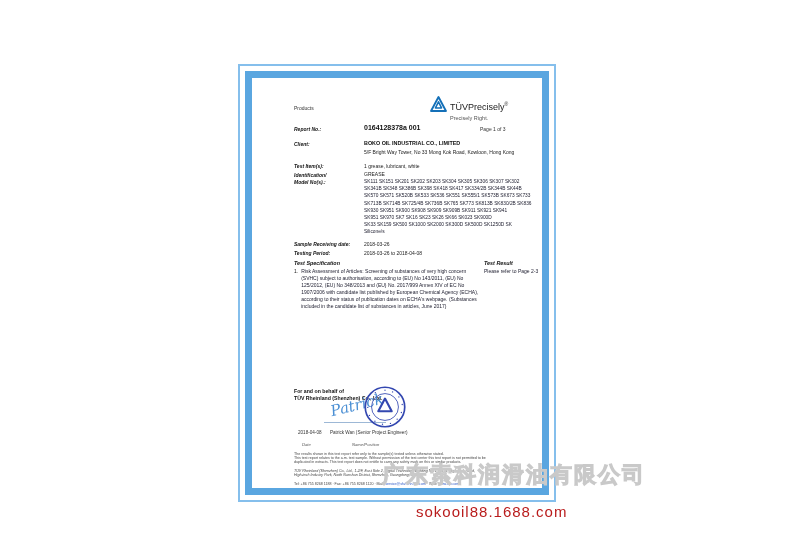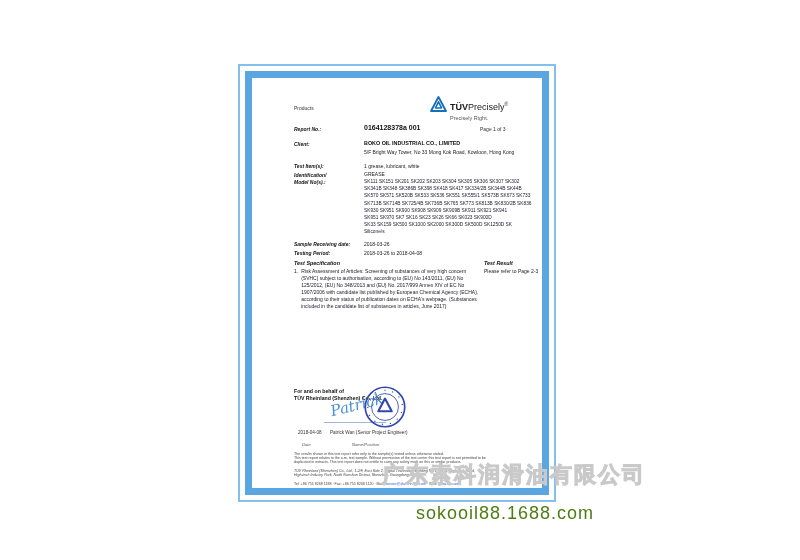--- a/index.html
+++ b/index.html
@@ -23,21 +23,21 @@
   .lbl{font-weight:bold;font-style:italic;font-size:5px;color:#111;}
   .val{font-size:5px;color:#222;}
   .tiny{font-size:3.6px;color:#444;}
   .pre{white-space:pre-line;}
 
   
   .products{left:42px;top:27px;font-size:5px;color:#333;}
   .logo{left:178px;top:18px;width:118px;display:flex;align-items:flex-start;gap:3px;}
   .logo-txt{line-height:1.1;}
   .logo-line1{font-size:9px;color:#222;letter-spacing:0;}
-  .logo-line1 .b{font-weight:bold;color:#1b1b1b;}
+  .logo-line1 .b{font-weight:normal;color:#1b1b1b;}
   .logo-reg{font-size:5px;vertical-align:super;}
   .logo-tag{font-size:5.5px;color:#555;margin-top:1px;}
 
   
   .row-label{left:42px;}
   .row-value{left:112px;}
   .report-no{font-weight:bold;font-size:7px;color:#111;}
   .page-ind{left:228px;top:48px;font-size:5px;color:#333;}
   .client-name{font-weight:bold;font-size:5.4px;color:#111;}
   .models{left:112px;top:100px;width:178px;font-size:4.8px;line-height:1.5;color:#223;white-space:pre-line;}
@@ -68,21 +68,21 @@
   .contact a{text-decoration:none;}
   .link{color:#2a56c6;}
 
   
   .wm-overlay{
     position:absolute;left:382px;top:460px;font-size:22px;font-weight:bold;
     letter-spacing:2px;color:rgba(255,255,255,0.05);
     -webkit-text-stroke:1px #c9c9c9;white-space:nowrap;z-index:5;
   }
   .wm-bottom{
-    position:absolute;left:416px;top:503px;font-size:18px;color:#4d7c0f;
+    position:absolute;left:416px;top:503px;font-size:15px;color:#b91c1c;
     letter-spacing:1px;white-space:nowrap;z-index:5;
   }
 </style>
 </head>
 <body>
 
 <div class="stage">
 
   <div class="doc-outer">
     <div class="doc-inner">

